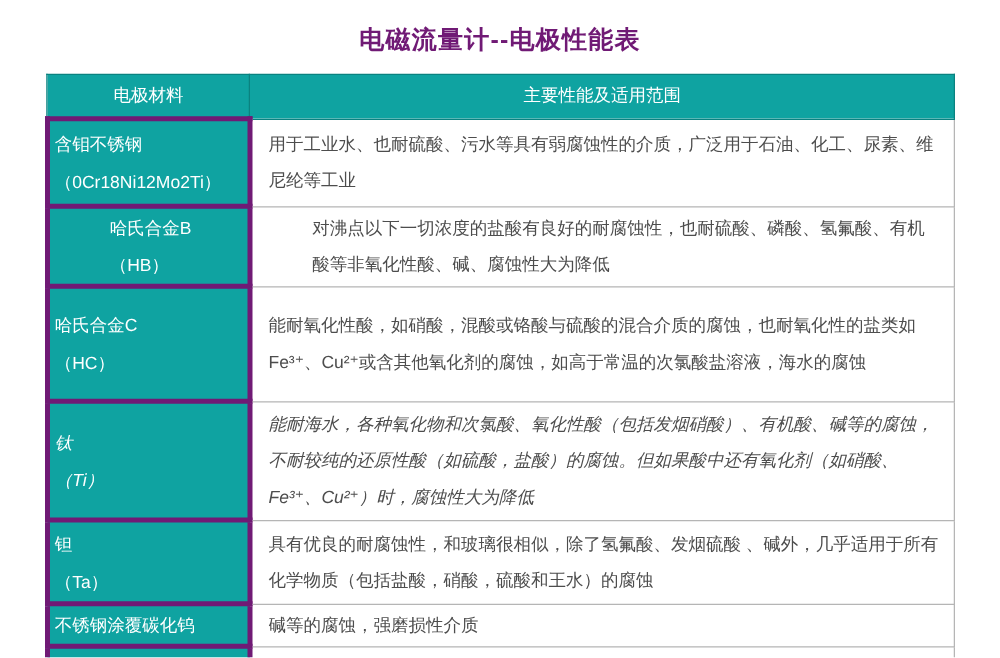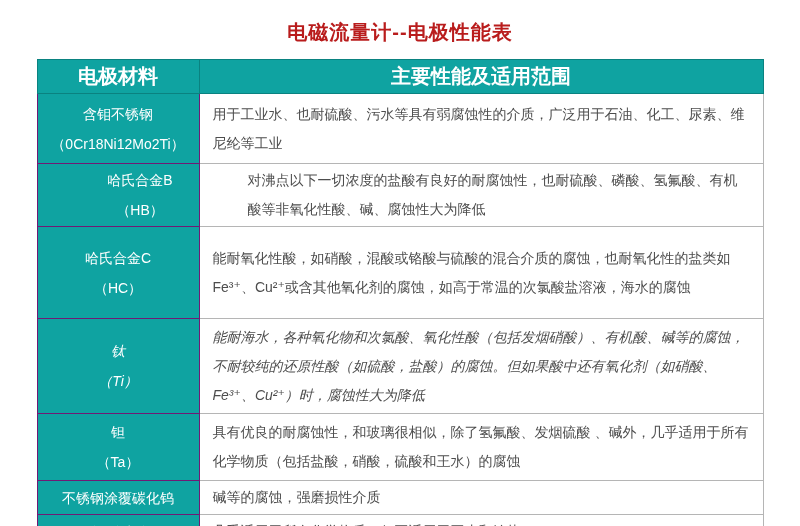--- a/index.html
+++ b/index.html
@@ -12,52 +12,51 @@
   .page {
     width: 800px;
     height: 526px;
     background: #ffffff;
     overflow: hidden;
   }
   .title {
     text-align: center;
     font-size: 20px;
     font-weight: bold;
-    color: #b91c1c;
+    color: #701a75;
     letter-spacing: 1px;
     padding-top: 18px;
     height: 28px;
     line-height: 28px;
   }
   table.perf {
     border-collapse: collapse;
     table-layout: fixed;
     width: 726px;
     margin: 13px auto 0 auto;
   }
   col.c-mat  { width: 162px; }
   col.c-desc { width: 564px; }
 
   th.hdr {
     background: #0fa3a1;
     color: #ffffff;
-    font-size: 20px;
-    font-weight: bold;
+    font-size: 14px;
+    font-weight: normal;
     height: 31px;
     border: 1px solid #0a8280;
     text-align: center;
     vertical-align: middle;
   }
   td.mat {
     background: #0fa3a1;
     color: #ffffff;
     font-size: 14px;
-    text-align: center;
     vertical-align: middle;
-    border: 1px solid #701a75;
+    border: 4px solid #701a75;
     padding: 0 4px;
   }
   td.mat .mat-line {
     line-height: 30px;
   }
   td.desc {
     background: #ffffff;
     color: #4d4d4d;
     font-size: 14px;
     line-height: 29px;

